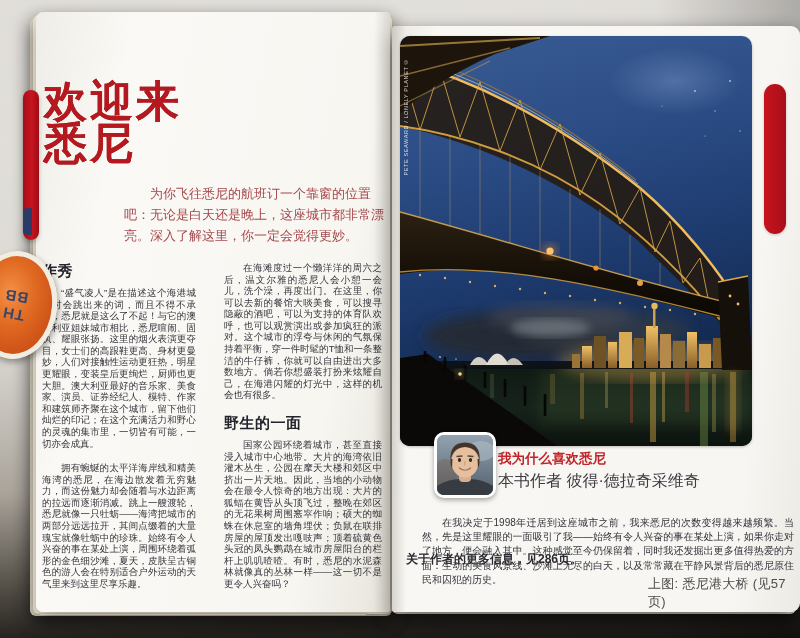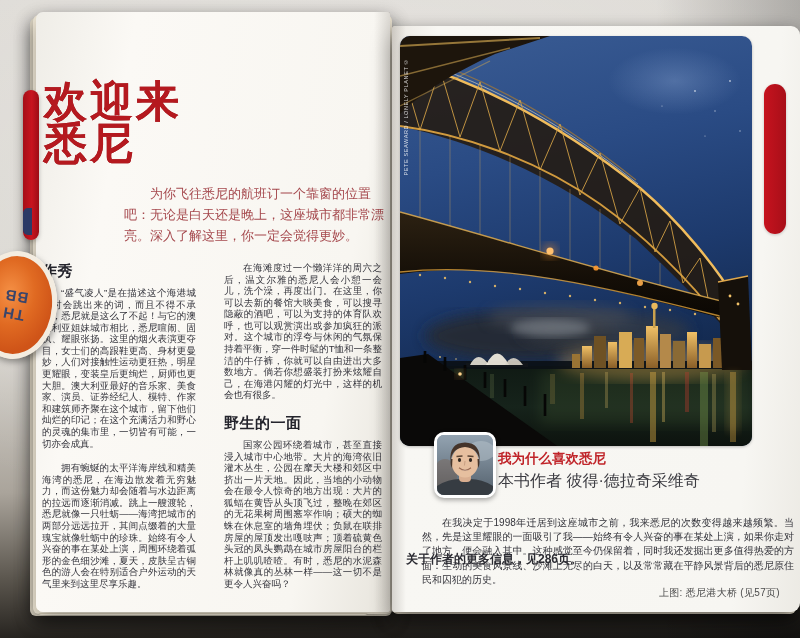--- a/index.html
+++ b/index.html
@@ -66,21 +66,21 @@
     font-size:5.5px;letter-spacing:.6px;color:rgba(255,255,255,.78);z-index:3;}
   .chapter-tab-right{position:absolute;left:372px;top:58px;width:22px;height:150px;border-radius:11px;
     background:linear-gradient(90deg,#c6131e,#a80f19);box-shadow:0 1px 3px rgba(0,0,0,.2);}
   .avatar{position:absolute;left:42px;top:406px;width:56px;height:60px;border:3px solid #ffffff;
     border-radius:10px;overflow:hidden;box-shadow:0 2px 5px rgba(0,0,0,.35);background:#7a8a98;z-index:4;}
   .authorbox-title{position:absolute;left:106px;top:424px;margin:0;font-size:13.5px;font-weight:bold;color:#c0252a;}
   .authorbox-byline{position:absolute;left:106px;top:445px;margin:0;font-size:16px;color:#3c3c42;}
   .authorbox-body{position:absolute;left:14px;top:474px;width:372px;margin:16px;
     font-size:10px;line-height:1.42;color:#33333a;text-align:justify;text-indent:2em;}
   .authorbox-more{position:absolute;left:14px;top:525px;margin:0;font-size:12px;font-weight:bold;color:#2c2c33;}
-  .photo-caption{position:absolute;left:256px;top:549px;margin:11px;font-size:10px;color:#4c4c4c;letter-spacing:.3px;}
+  .photo-caption{position:absolute;left:256px;top:549px;margin:0;font-size:13px;color:#4c4c4c;letter-spacing:.3px;}
 </style>
 </head>
 <body>
 
 <div class="scene">
 
   <div class="stack stack-l"></div>
   <div class="stack stack-l2"></div>
   <div class="stack stack-r"></div>
   <div class="stack stack-r2"></div>

